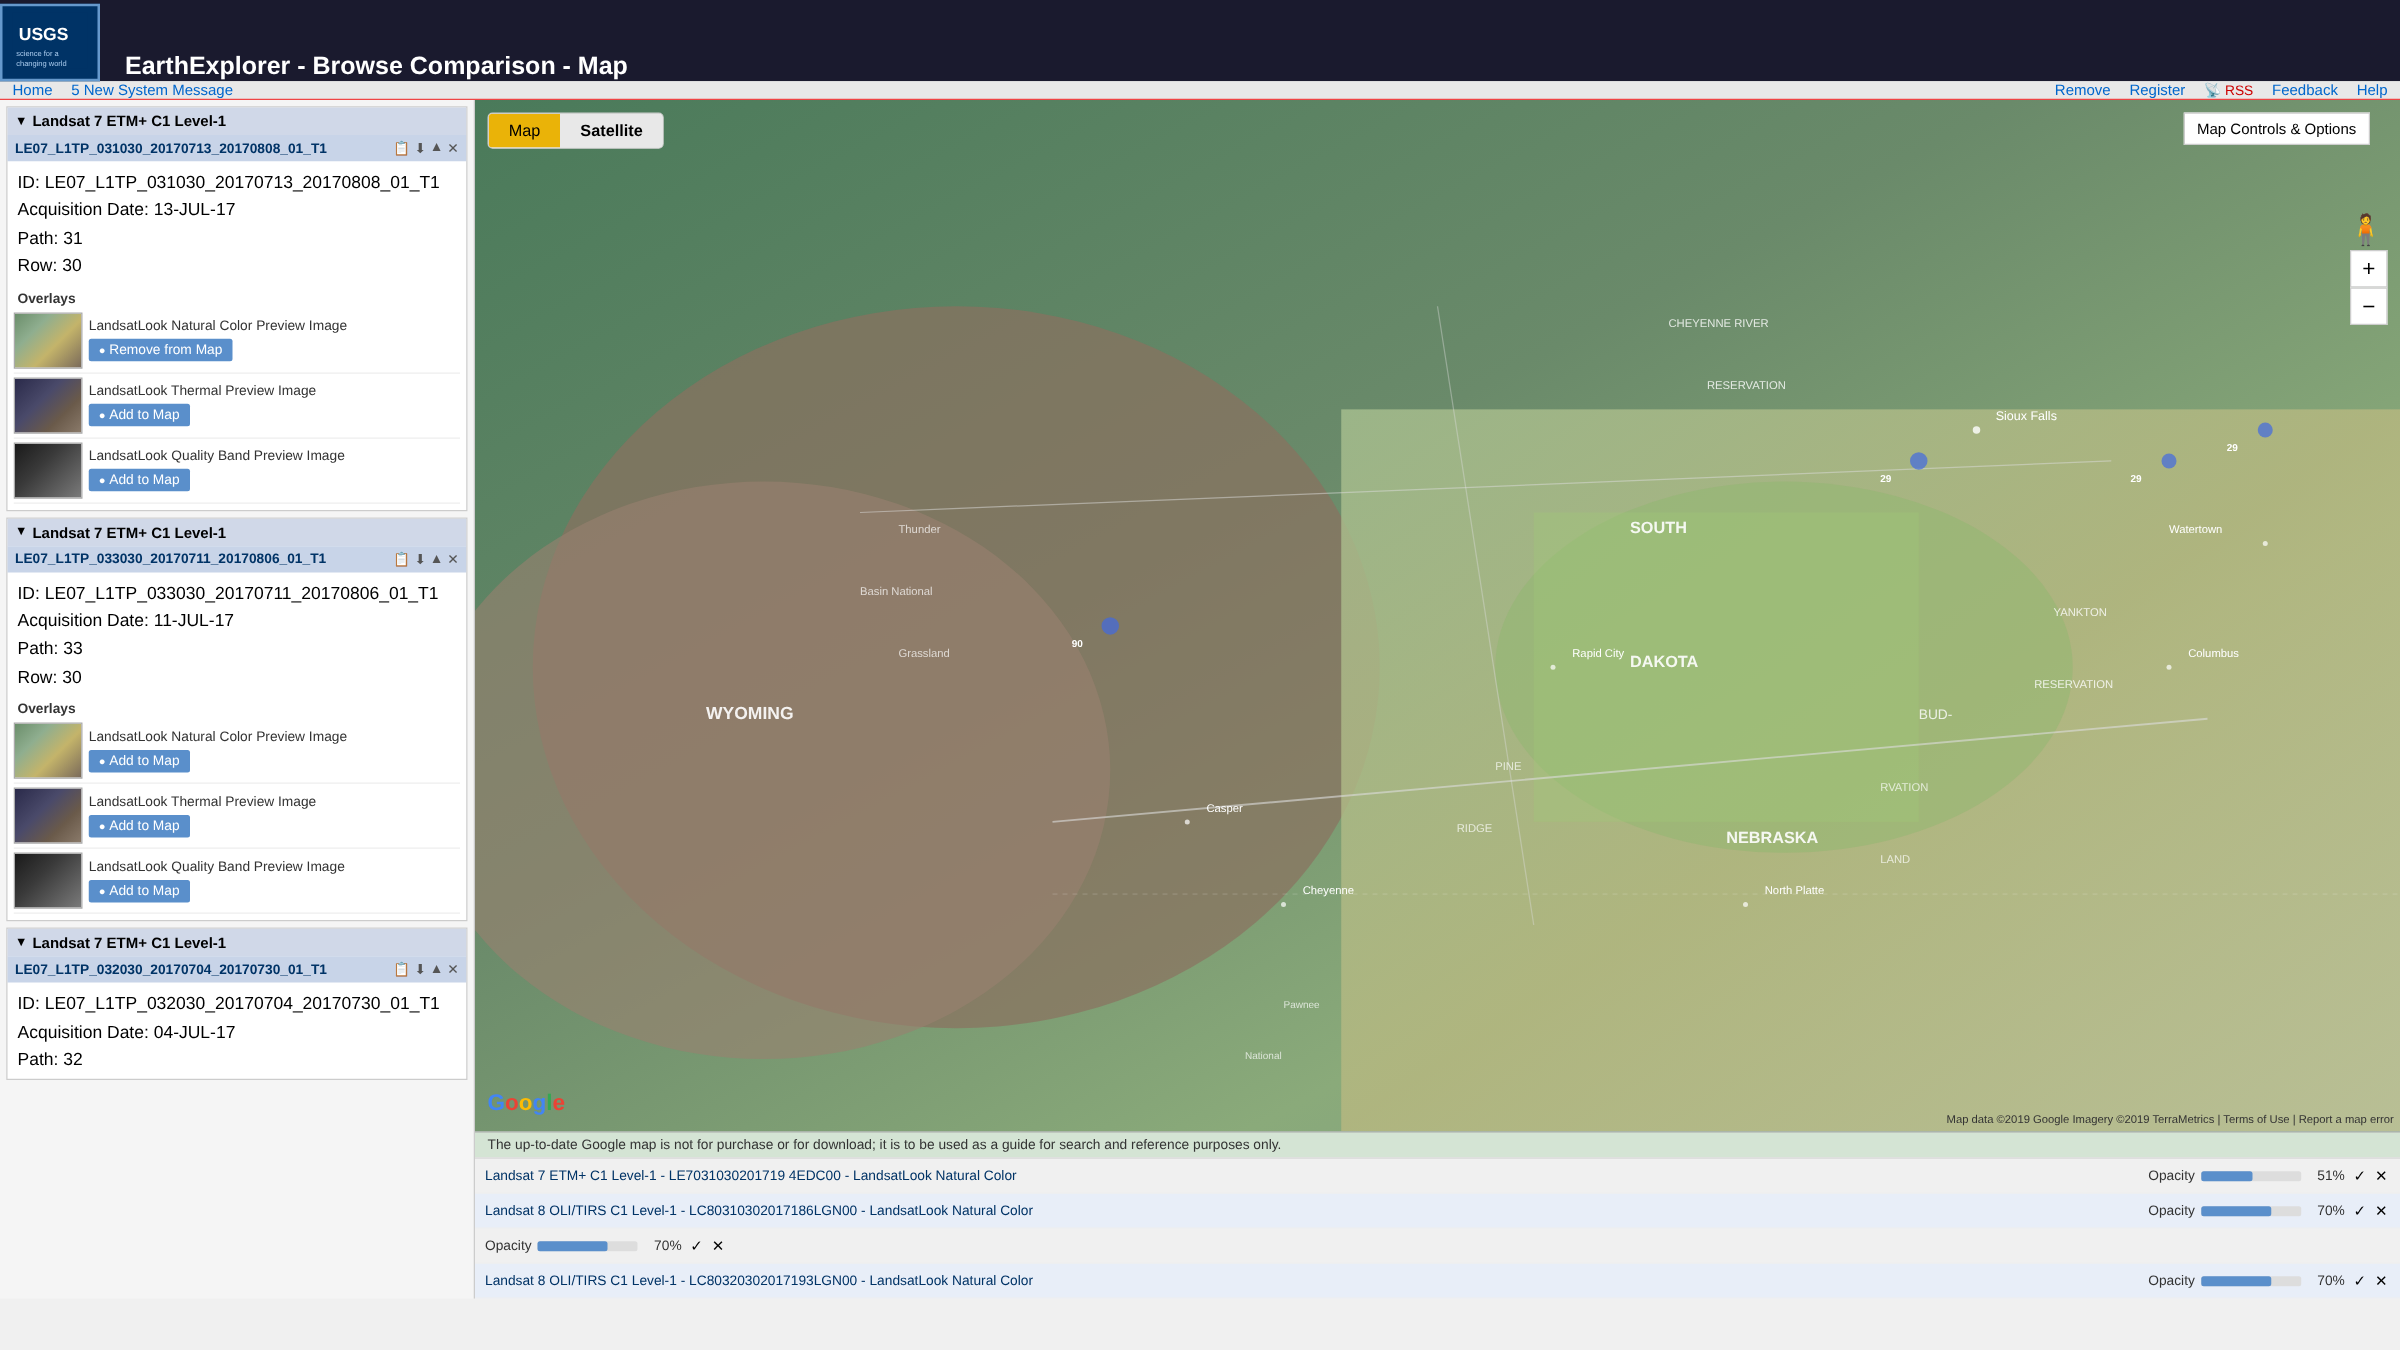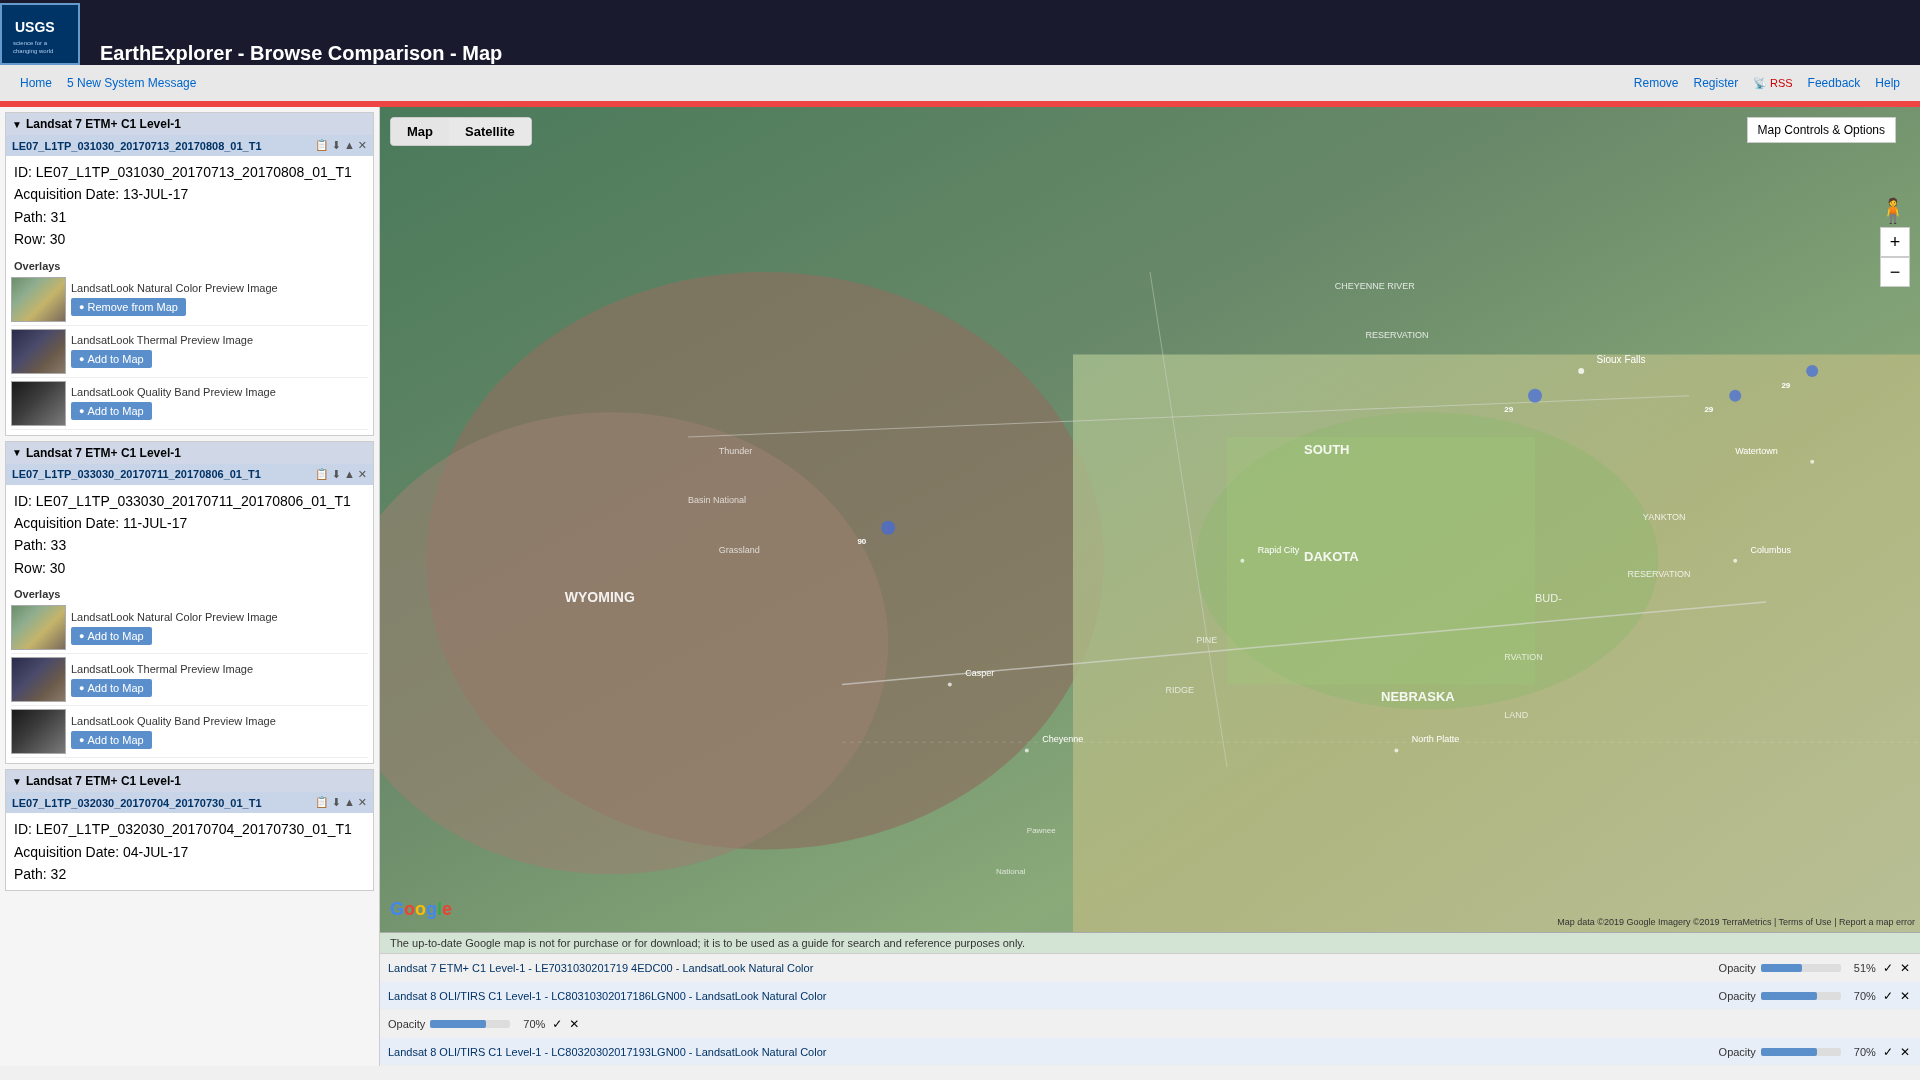--- a/index.html
+++ b/index.html
@@ -4,21 +4,21 @@
   <style>
     * { box-sizing: border-box; margin: 0; padding: 0; }
     body { font-family: Arial, sans-serif; font-size: 12px; background: #f0f0f0; overflow: hidden; }
 
     
     #header { background: #1a1a2e; display: flex; align-items: flex-end; padding: 0 0; height: 65px; }
     #header .logo { display: flex; align-items: center; gap: 10px; }
     #header .logo-box { background: #003366; padding: 5px 8px; border: 2px solid #6699cc; }
 
     
-    #subnav { background: #e8e8e8; border-bottom: 6px solid #ef4444; padding: 2px 20px; display: flex; align-items: center; gap: 15px; height: 42px; }
+    #subnav { background: #e8e8e8; border-bottom: 1px solid #ef4444; padding: 2px 10px; display: flex; align-items: center; gap: 15px; height: 15px; }
     #subnav a { color: #0066cc; text-decoration: none; font-size: 12px; cursor: pointer; }
 
     
     #main { display: flex; height: calc(1080px - 65px - 30px - 26px); }
 
     
     #left-panel { width: 380px; min-width: 380px; background: #f5f5f5; overflow-y: auto; border-right: 1px solid #ccc; }
 
     
     .scene-card { border: 1px solid #ccc; margin: 5px; background: white; }
@@ -49,21 +49,21 @@
     .btn-remove:before { content: "●"; font-size: 9px; }
     .btn-add { background: #5a8fcb; color: white; border: none; padding: 3px 8px; font-size: 11px; cursor: pointer; border-radius: 2px; display: flex; align-items: center; gap: 3px; }
     .btn-add:before { content: "●"; font-size: 9px; }
 
     
     #map-area { flex: 1; display: flex; flex-direction: column; position: relative; }
     #map-container { flex: 1; position: relative; background: #8aaa8a; overflow: hidden; }
 
     
     #map-tab-bar { position: absolute; top: 10px; left: 10px; z-index: 10; display: flex; background: white; border: 1px solid #ccc; border-radius: 4px; overflow: hidden; }
-    #map-tab-bar button { padding: 6px 16px; border: none; cursor: pointer; font-size: 13px; background: #e5e5e5; font-weight: bold; }
+    #map-tab-bar button { padding: 6px 16px; border: none; cursor: pointer; font-size: 13px; background: #eab308; }
     #map-tab-bar button.active { background: #e8e8e8; font-weight: bold; }
 
     #map-controls-btn { position: absolute; top: 10px; right: 24px; z-index: 10; background: white; border: 1px solid #ccc; padding: 5px 10px; font-size: 12px; cursor: pointer; }
 
     #map-zoom { position: absolute; right: 10px; top: 120px; z-index: 10; display: flex; flex-direction: column; }
     #map-zoom button { width: 30px; height: 30px; background: white; border: 1px solid #ccc; font-size: 18px; cursor: pointer; display: flex; align-items: center; justify-content: center; }
 
     #pegman { position: absolute; right: 12px; top: 90px; z-index: 10; font-size: 24px; cursor: pointer; }
 
     

